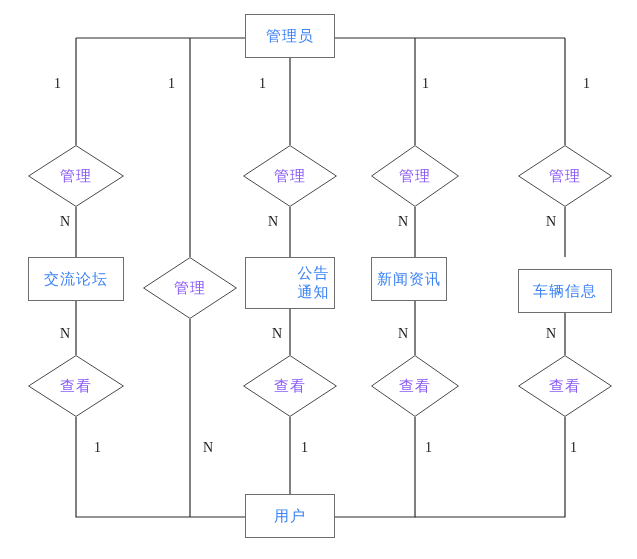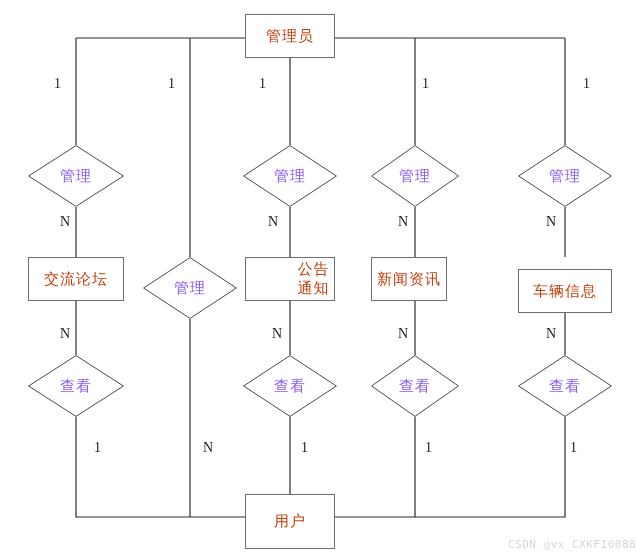--- a/index.html
+++ b/index.html
@@ -30,21 +30,21 @@
     box-sizing: border-box;
     display: flex;
     align-items: center;
     justify-content: center;
     text-align: center;
   }
   .entity {
     border: 1px solid #6e6e6e;
     background: #ffffff;
     font-size: 15px;
-    color: #c2410c;
+    color: #3b82f6;
     letter-spacing: 1px;
   }
   .rel {
     background: transparent;
   }
   .rel .diamond-svg {
     position: absolute;
     left: 0;
     top: 0;
   }
@@ -99,30 +99,30 @@
       <polyline points="565,417 565,517 415,517" fill="none" stroke="#2b2b2b" stroke-width="1.2"></polyline>
     </svg>
 
   <div id="nodes-layer">
       <div class="node entity" style="left: 245px; top: 14px; width: 90px; height: 44px;">
         <span>管理员</span>
       </div>
       <div class="node entity" style="left: 28px; top: 257px; width: 96px; height: 44px;">
         <span>交流论坛</span>
       </div>
-      <div class="node entity" style="left: 245px; top: 257px; width: 90px; height: 44px; padding-left: 47px;">
+      <div class="node entity" style="left: 245px; top: 257px; width: 90px; height: 52px; padding-left: 47px;">
         <span>公告通知</span>
       </div>
       <div class="node entity" style="left: 371px; top: 257px; width: 76px; height: 44px;">
         <span>新闻资讯</span>
       </div>
       <div class="node entity" style="left: 518px; top: 269px; width: 94px; height: 44px;">
         <span>车辆信息</span>
       </div>
-      <div class="node entity" style="left: 245px; top: 494px; width: 90px; height: 55px; text-align: right;">
+      <div class="node entity" style="left: 245px; top: 494px; width: 90px; height: 44px; text-align: right;">
         <span>用户</span>
       </div>
       <div class="node rel" style="left: 28px; top: 145px; width: 96px; height: 62px;">
         <svg class="diamond-svg" width="96" height="62" viewBox="0 0 96 62">
           <polygon points="48,0.6 95.4,31 48,61.4 0.6,31" fill="#ffffff" stroke="#4a4a4a" stroke-width="1"></polygon>
         </svg>
         <span class="rel-label">管理</span>
       </div>
       <div class="node rel" style="left: 243px; top: 145px; width: 94px; height: 62px;">
         <svg class="diamond-svg" width="94" height="62" viewBox="0 0 94 62">
@@ -185,15 +185,14 @@
       <div class="card" style="left: 272px; top: 326px;">N</div>
       <div class="card" style="left: 398px; top: 326px;">N</div>
       <div class="card" style="left: 546px; top: 326px;">N</div>
       <div class="card" style="left: 94px; top: 440px;">1</div>
       <div class="card" style="left: 203px; top: 440px;">N</div>
       <div class="card" style="left: 301px; top: 440px;">1</div>
       <div class="card" style="left: 425px; top: 440px;">1</div>
       <div class="card" style="left: 570px; top: 440px;">1</div>
     </div>
 
-  <div class="watermark" style="left: 508px; top: 538px;">CSDN @vx_CXKF10088</div>
 
 </div>
 
 </body></html>

